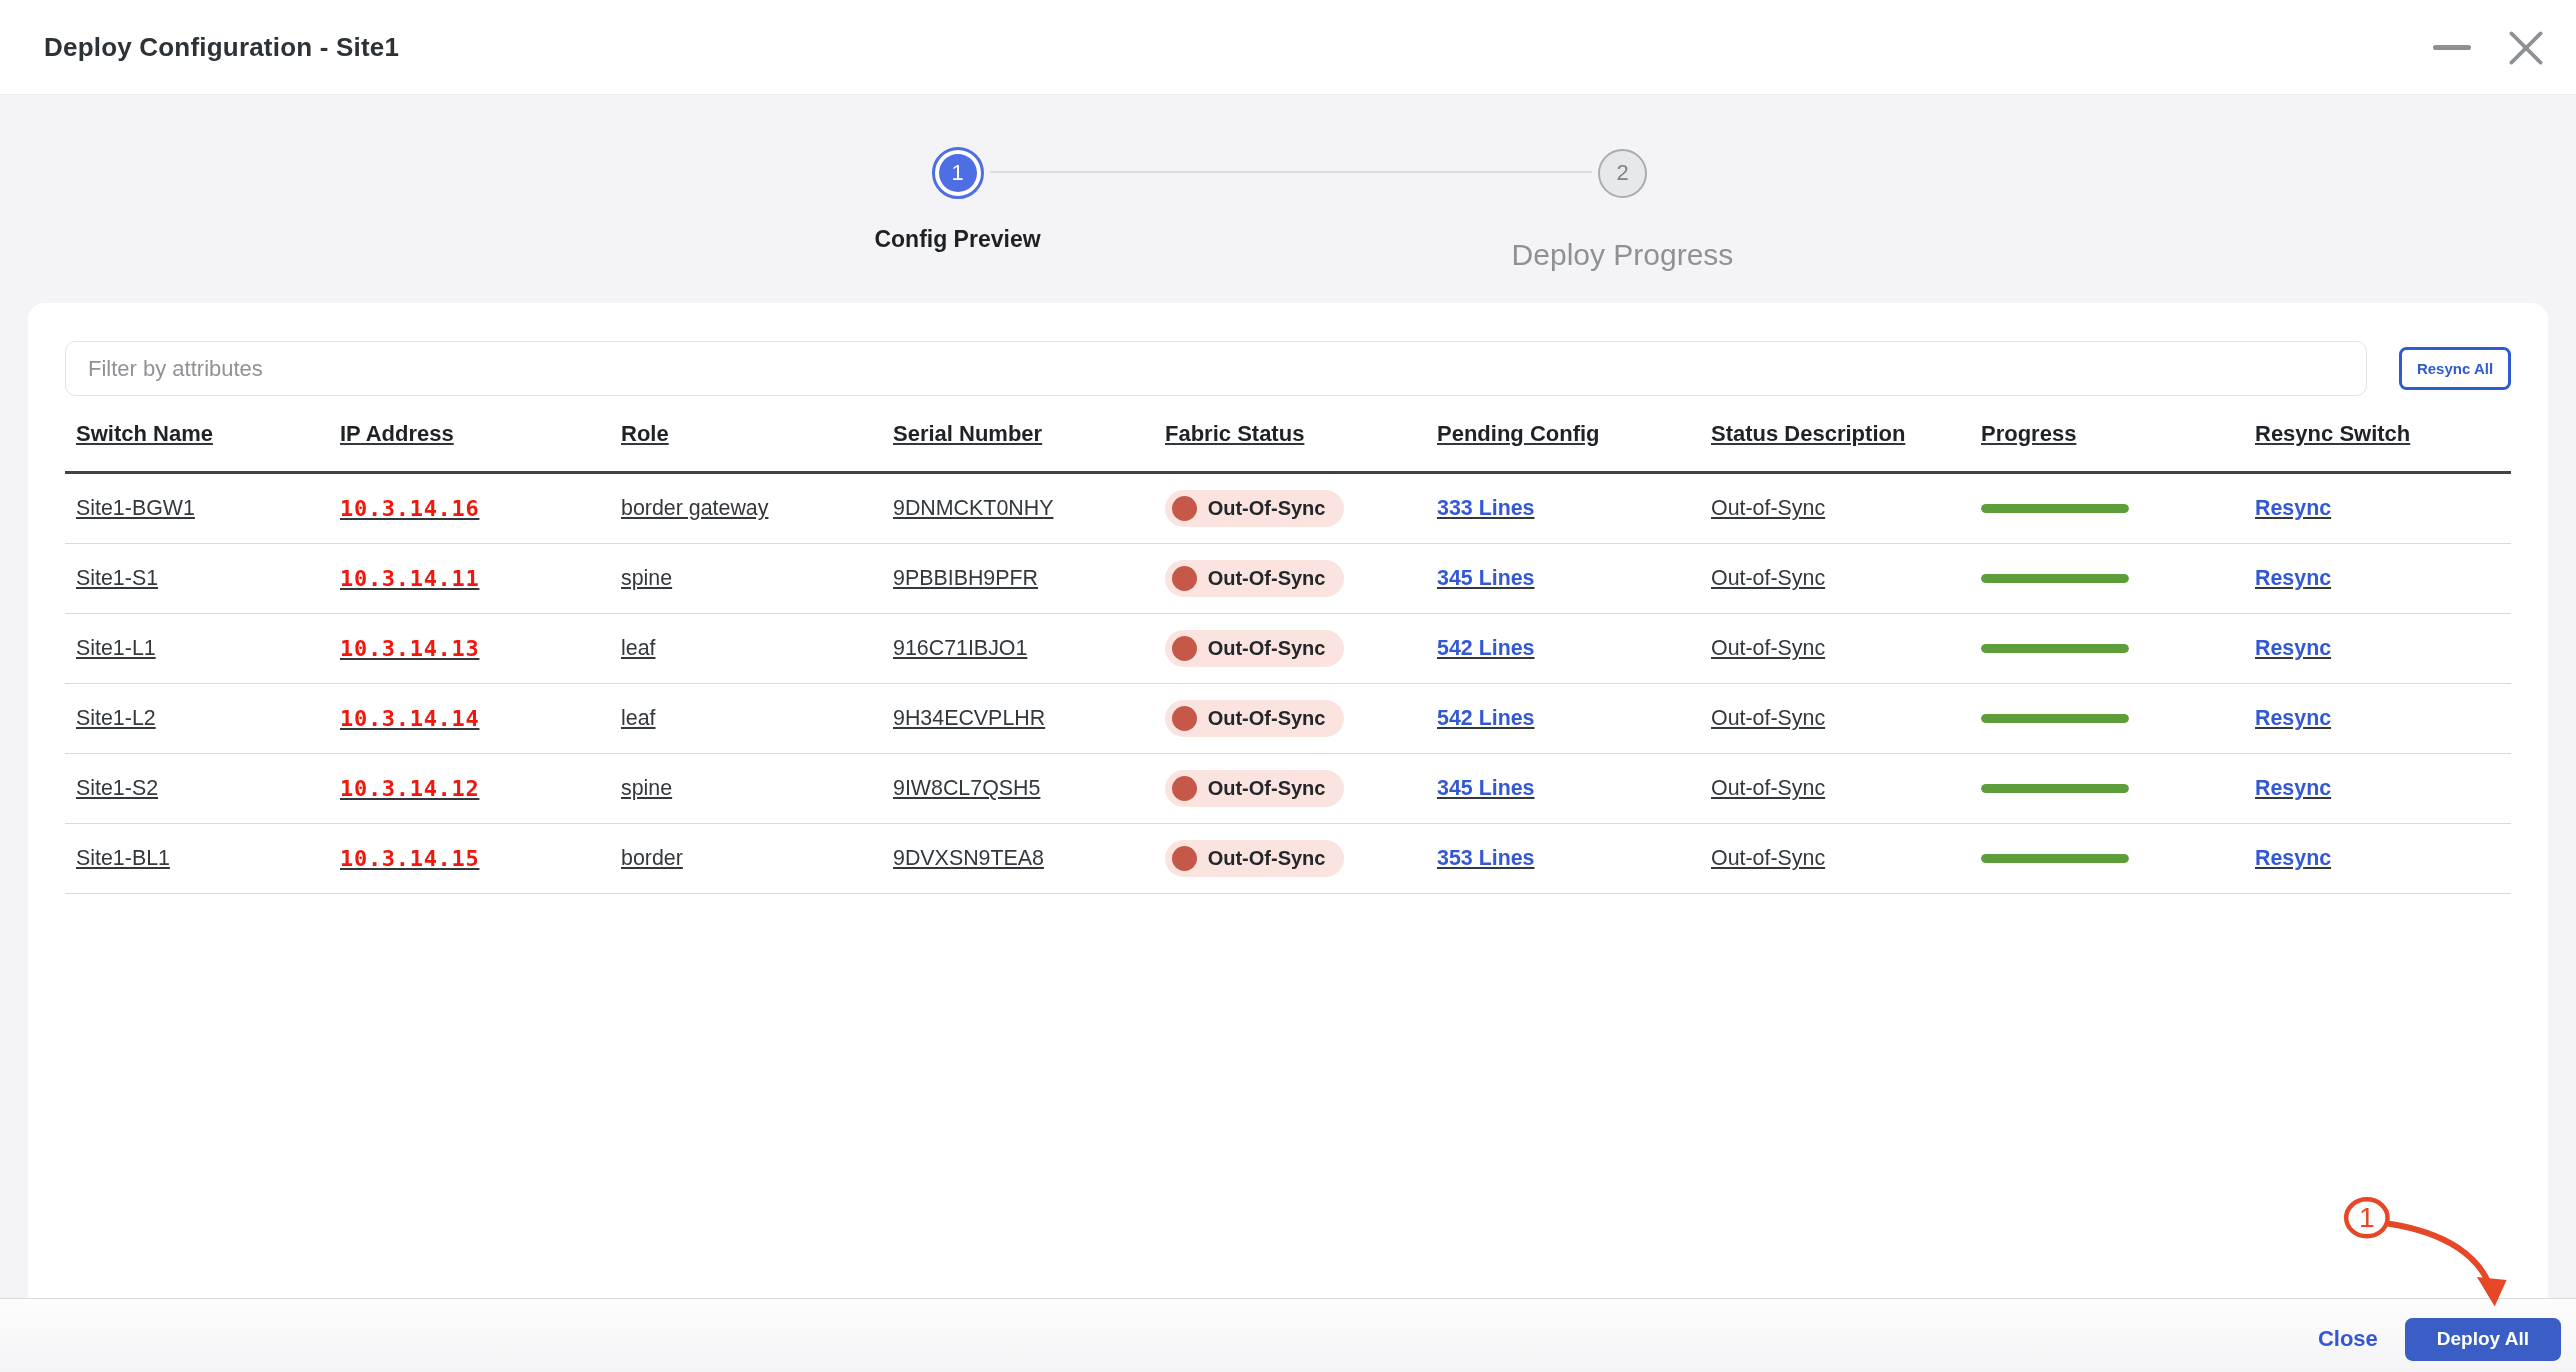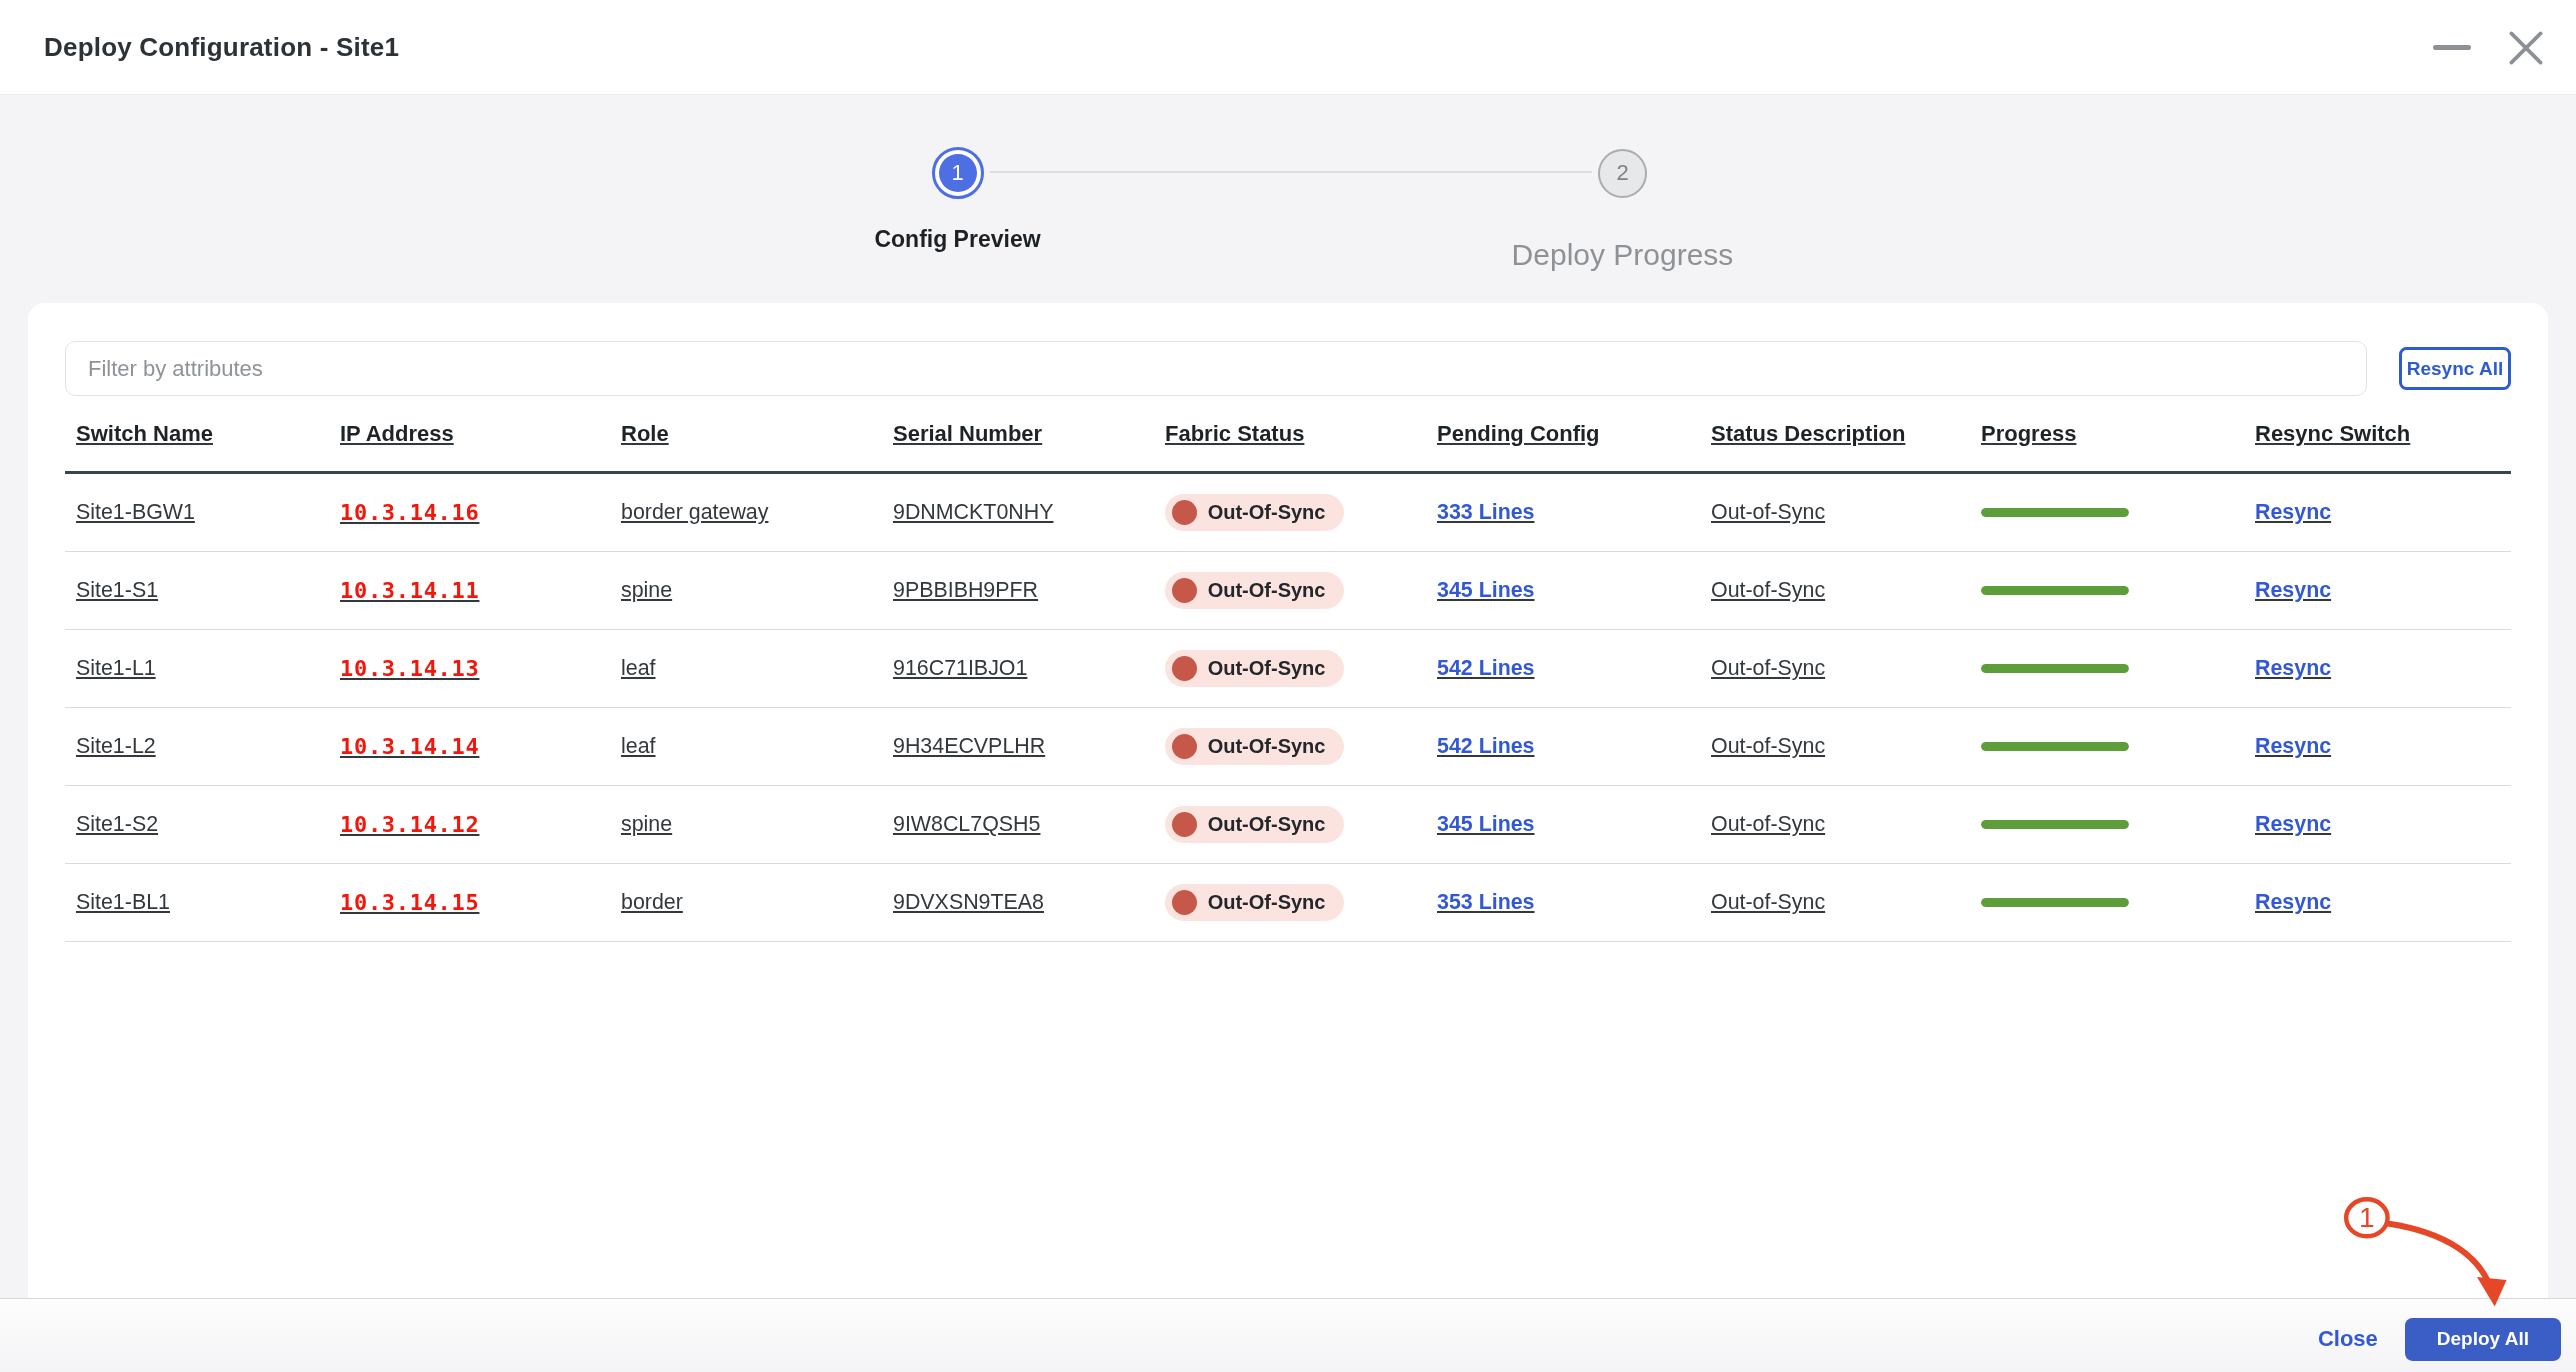--- a/index.html
+++ b/index.html
@@ -57,32 +57,32 @@
     background:#ffffff;border-radius:16.3px 16.3px 0 0;
   }
   .toolbar{display:flex;align-items:center;padding:38px 37px 0 37px;gap:16.3px;}
   .filter-input{
     flex:1;height:55px;border:1.5px solid #e2e3e7;border-radius:10.3px;background:#fff;
     font-family:"Liberation Sans",sans-serif;font-size:22px;color:#33383d;padding:8px 22px;outline:none;
   }
   .filter-input::placeholder{color:#8e9398;}
   .resync-all-btn{
     width:112px;height:43px;border:3px solid var(--outline-blue);border-radius:7.4px;background:#fff;
-    color:var(--outline-blue);font-family:"Liberation Sans",sans-serif;font-size:19px;font-weight:700;cursor:pointer;margin-left:16px;
+    color:var(--outline-blue);font-family:"Liberation Sans",sans-serif;font-size:15px;font-weight:700;cursor:pointer;margin-left:16px;
   }
   
   .table{margin:0 37px;width:2446px;}
   .tr{
     display:grid;
     grid-template-columns:264px 281px 272px 272px 272px 274px 270px 274px 1fr;
     padding-left:11px;align-items:center;text-decoration:underline;
   }
   .thead{height:78px;border-bottom:3px solid #3f444a;}
   .th{font-size:22px;font-weight:700;color:#1e2328;}
-  .row{height:78px;border-bottom:1.5px solid #dadadd;}
+  .row{height:70px;border-bottom:1.5px solid #dadadd;}
   .td{font-size:21.4px;color:#33383d;}
   .td-ip{font-family:"DejaVu Sans Mono",monospace;font-size:22px;font-weight:700;color:var(--error-red);letter-spacing:0.7px;}
   .badge{
     display:inline-flex;align-items:center;gap:10.3px;background:var(--badge-bg);
     border-radius:19px;height:37px;padding:0 19px 0 7.4px;width:max-content;
   }
   .badge-dot{width:25px;height:25px;border-radius:50%;background:var(--badge-dot);}
   .badge-text{font-size:20px;font-weight:700;color:#23272b;}
   .link{font-size:21.4px;font-weight:700;color:var(--link-blue);cursor:pointer;text-decoration:none;}
   .progress-track{width:148px;height:9.6px;border-radius:5.2px;background:#e9e9eb;overflow:hidden;}

